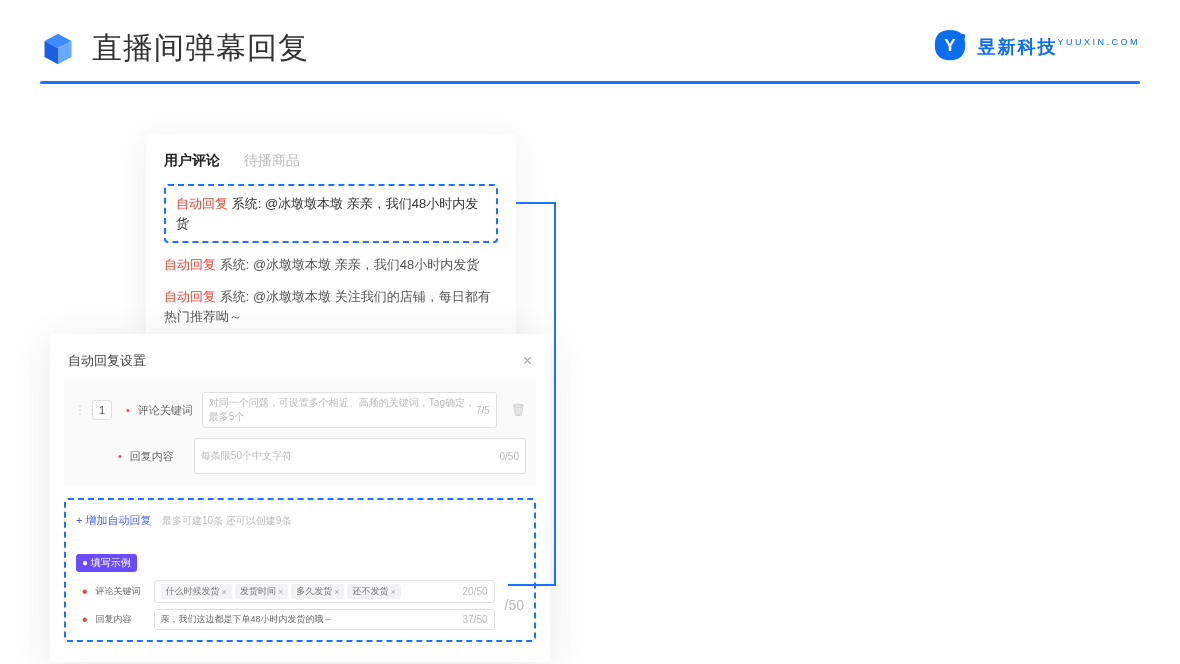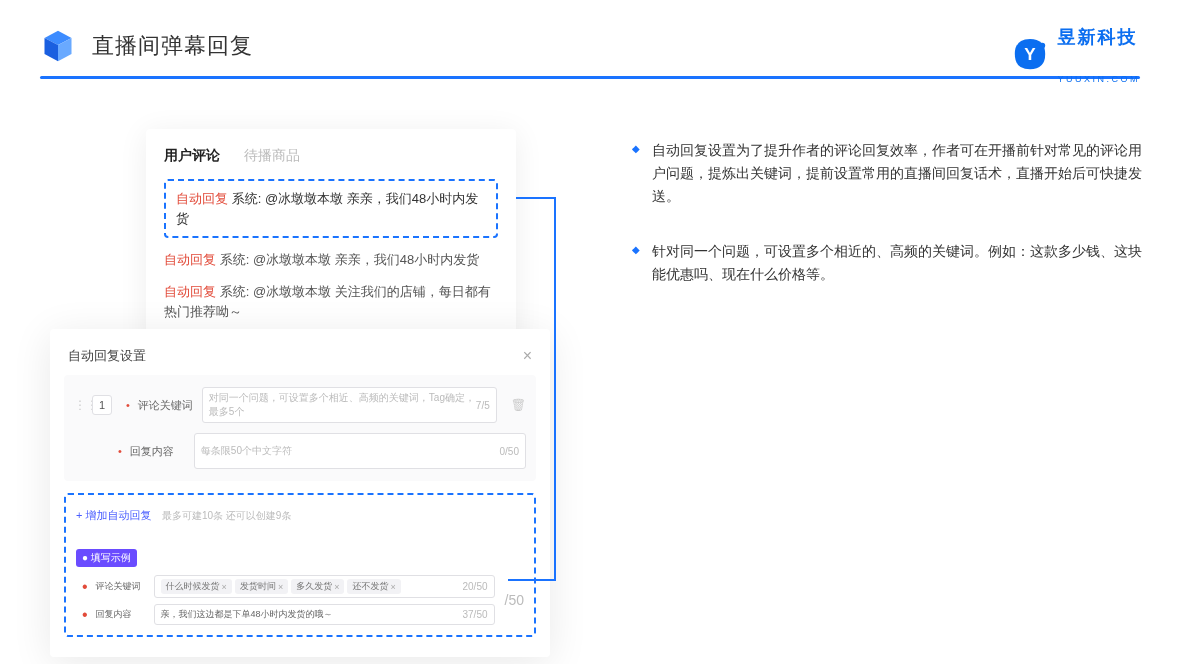--- a/index.html
+++ b/index.html
@@ -16,42 +16,41 @@
   display: flex;
   align-items: center;
   padding: 28px 40px 12px 40px;
   position: relative;
 }
 .header-icon {
   width: 36px; height: 36px;
   margin-right: 16px;
 }
 .header-title {
-  font-size: 22px;
+  font-size: 30px;
   color: #333;
   font-weight: 500;
   letter-spacing: 1px;
 }
 .logo-group {
   position: absolute;
   right: 40px;
   top: 28px;
   display: flex;
   align-items: center;
 }
 .logo-icon {
   width: 38px; height: 38px;
   margin-right: 8px;
 }
 .logo-text {
   display: flex;
-  flex-direction: column;
+  flex-direction: row;
   color: #0b6ef0;
   line-height: 1.05;
-  gap: 28px;
 }
 .logo-main { font-size: 18px; font-weight: 700; letter-spacing: 2px; }
 .logo-sub { font-size: 9px; letter-spacing: 2.5px; color: #0b6ef0; }
 
 .hr {
   margin: 0 40px 0 40px;
   height: 3px;
   background: #1a73ff;
   border-radius: 2px;
 }
@@ -435,19 +434,15 @@
           </div>
           <span class="outer-counter">/50</span>
         </div>
 
       </div>
     </div>
 
   </div>
 
   <div class="right-col">
-    <ul class="bullets">
-      <li>自动回复设置为了提升作者的评论回复效率，作者可在开播前针对常见的评论用户问题，提炼出关键词，提前设置常用的直播间回复话术，直播开始后可快捷发送。</li>
-      <li>针对同一个问题，可设置多个相近的、高频的关键词。例如：这款多少钱、这块能优惠吗、现在什么价格等。</li>
-    </ul>
   </div>
 
 </div>
 
 </body></html>

